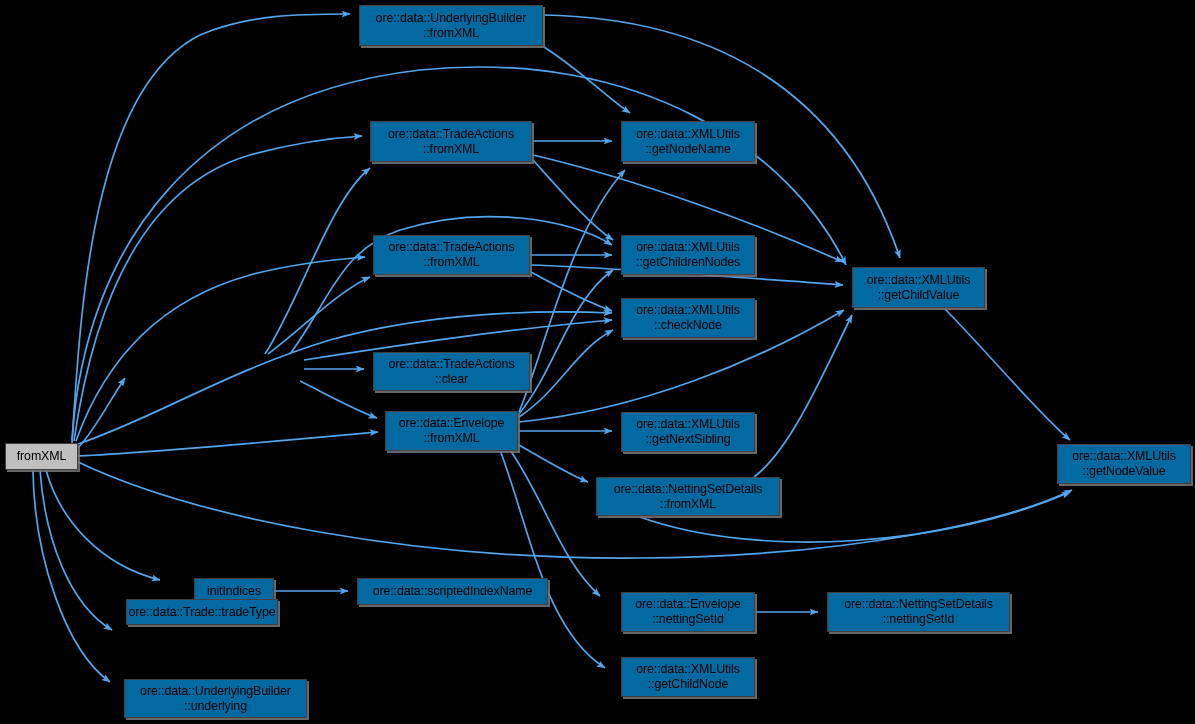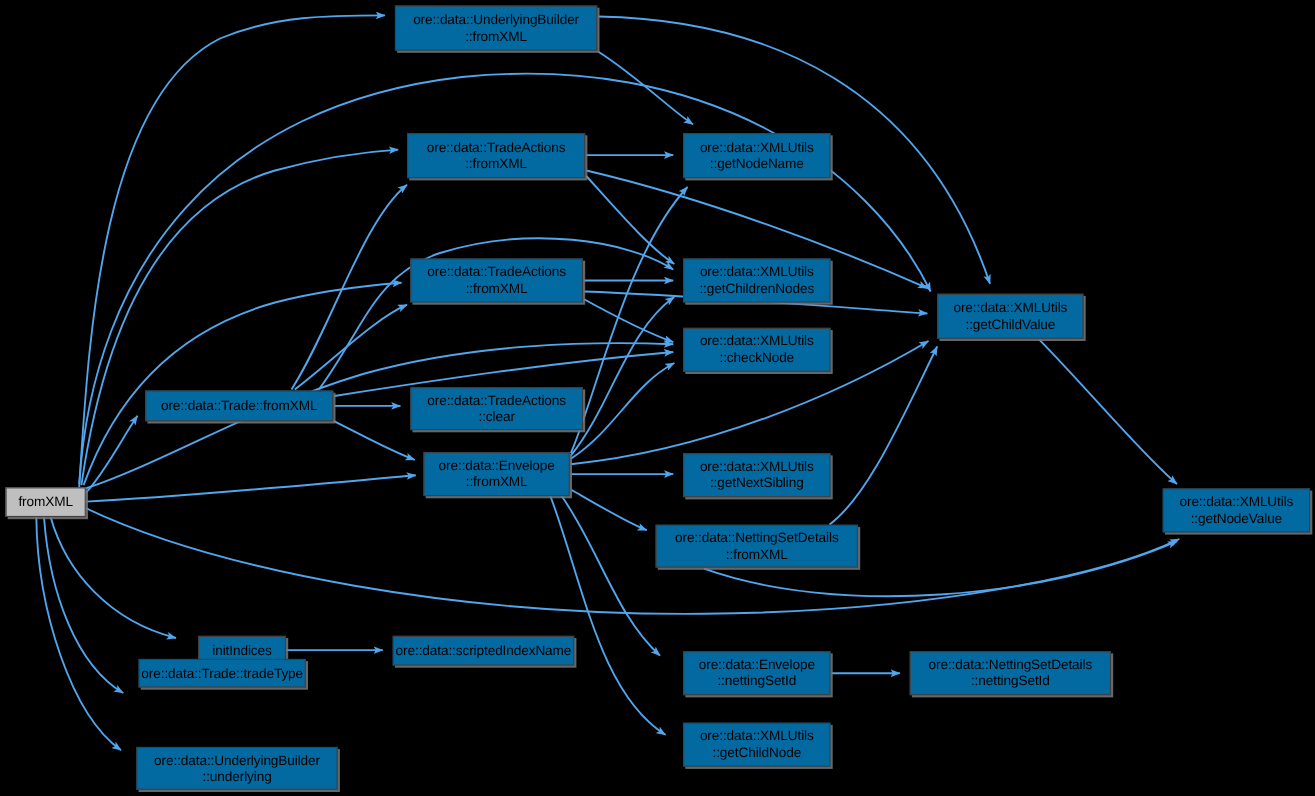--- a/index.html
+++ b/index.html
@@ -161,47 +161,44 @@
 ::getChildrenNodes</span>
   </div>
   <div class="node" id="n-getChildValue" style="left: 852px; top: 267px; width: 133px; height: 41px;">
     <span>ore::data::XMLUtils
 ::getChildValue</span>
   </div>
   <div class="node" id="n-checkNode" style="left: 621px; top: 298px; width: 134px; height: 40px;">
     <span>ore::data::XMLUtils
 ::checkNode</span>
   </div>
-  <div class="node" id="n-trade_fromXML" style="left: 132px; top: 355px; width: 171px; height: 28px;">
-    <span>ore::data::Trade::fromXML</span>
-  </div>
   <div class="node" id="n-ta_clear" style="left: 373px; top: 352px; width: 157px; height: 39px;">
     <span>ore::data::TradeActions
 ::clear</span>
   </div>
   <div class="node" id="n-env_fromXML" style="left: 385px; top: 411px; width: 133px; height: 40px;">
     <span>ore::data::Envelope
 ::fromXML</span>
   </div>
   <div class="node" id="n-getNextSibling" style="left: 621px; top: 412px; width: 134px; height: 40px;">
     <span>ore::data::XMLUtils
 ::getNextSibling</span>
   </div>
   <div class="node" id="n-getNodeValue" style="left: 1057px; top: 444px; width: 134px; height: 40px;">
     <span>ore::data::XMLUtils
 ::getNodeValue</span>
   </div>
   <div class="node" id="n-nsd_fromXML" style="left: 596px; top: 477px; width: 184px; height: 39px;">
     <span>ore::data::NettingSetDetails
 ::fromXML</span>
   </div>
-  <div class="node" id="n-initIndices" style="left: 180px; top: 578px; width: 80px; height: 27px;">
+  <div class="node" id="n-initIndices" style="left: 194px; top: 578px; width: 80px; height: 27px;">
     <span>initIndices</span>
   </div>
-  <div class="node" id="n-scriptedIndexName" style="left: 357px; top: 578px; width: 165px; height: 27px;">
+  <div class="node" id="n-scriptedIndexName" style="left: 357px; top: 578px; width: 191px; height: 27px;">
     <span>ore::data::scriptedIndexName</span>
   </div>
   <div class="node" id="n-env_nettingSetId" style="left: 621px; top: 592px; width: 134px; height: 40px;">
     <span>ore::data::Envelope
 ::nettingSetId</span>
   </div>
   <div class="node" id="n-nsd_nettingSetId" style="left: 827px; top: 592px; width: 183px; height: 40px;">
     <span>ore::data::NettingSetDetails
 ::nettingSetId</span>
   </div>

